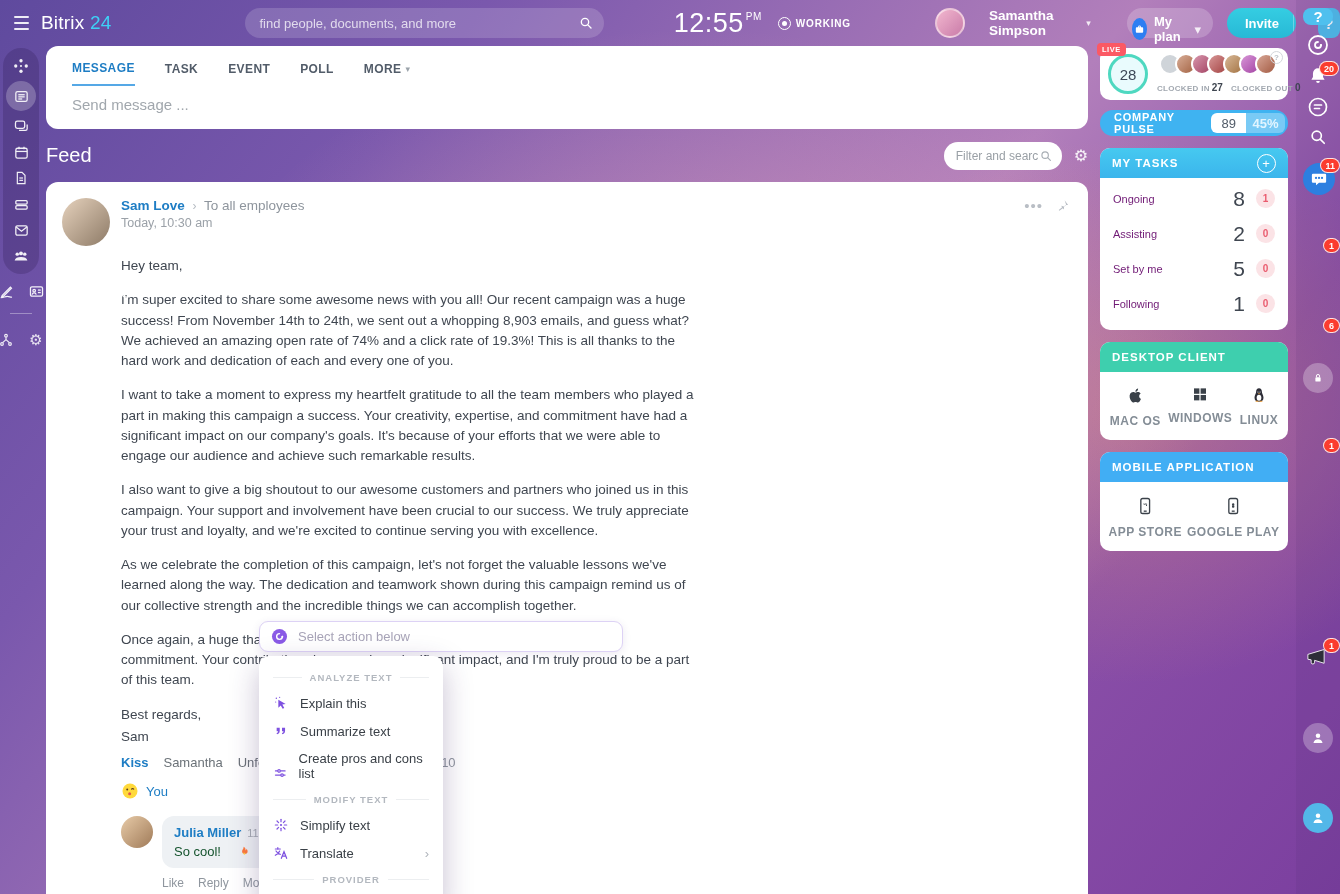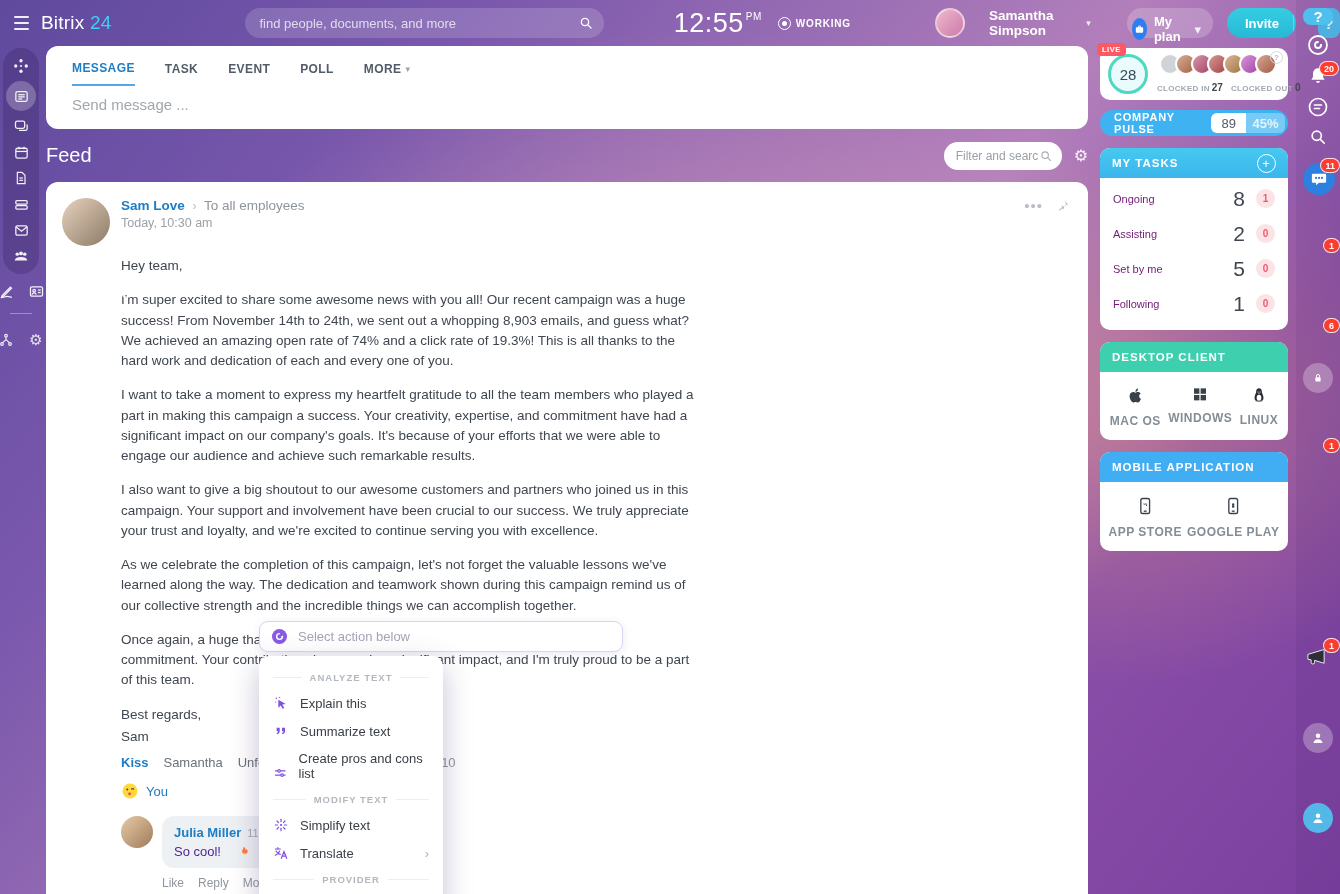--- a/index.html
+++ b/index.html
@@ -90,21 +90,21 @@
   .act.kiss{color:#1e7dc4;font-weight:bold}
   .act.copilot{color:#8457d6;margin-left:8px}
   .views{display:flex;align-items:center;gap:4px;color:#8f969e;margin-left:10px;font-size:13px}
   .reaction-row{display:flex;align-items:center;gap:7px;padding:12px 0 0 59px;font-size:13px}
   .reaction-row .you{color:#1e7dc4;cursor:pointer}
   .comment-row{display:flex;gap:9px;padding:16px 0 0 59px}
   .comment-av{width:32px;height:32px;background:linear-gradient(135deg,#e8cba8,#9f7a58)}
   .bubble{background:#eef1f4;border-radius:12px;padding:7px 14px 9px 12px;max-width:320px}
   .c-name{font-size:13px;font-weight:bold;color:#1e7dc4}
   .c-time{font-size:11px;color:#a5abb2;font-weight:normal;margin-left:6px}
-  .c-text{font-size:13px;color:#4c1d95;margin-top:3px;display:flex;align-items:center;gap:16px}
+  .c-text{font-size:13px;color:#14532d;margin-top:3px;display:flex;align-items:center;gap:16px}
   .comment-acts{padding:8px 0 0 100px;display:flex;gap:14px;font-size:12px;color:#8f969e}
   .addcomment{display:flex;gap:9px;align-items:center;padding:16px 0 0 59px}
 
   
   .cp-input{position:absolute;left:259px;top:621px;width:364px;height:31px;background:#fff;border:1px solid #ddd2f5;border-radius:9px;display:flex;align-items:center;gap:9px;padding:0 12px 0 10px;z-index:55;box-shadow:0 2px 8px rgba(70,40,120,.10)}
   .cp-input input{flex:1;border:0;outline:0;font-size:13px;color:#525c69}
   .cp-input input::placeholder{color:#a8a4b8}
   .cp-menu{position:absolute;left:259px;top:656px;width:184px;background:#fff;border-radius:10px;box-shadow:0 10px 30px rgba(55,30,95,.28);padding:9px 0 10px;z-index:60}
   .cp-sec{display:flex;align-items:center;gap:8px;padding:7px 14px 6px;color:#b3b8bf;font-size:9.5px;font-weight:bold;letter-spacing:1px;white-space:nowrap}
   .cp-sec::before,.cp-sec::after{content:"";flex:1;height:1px;background:#eceef0}

